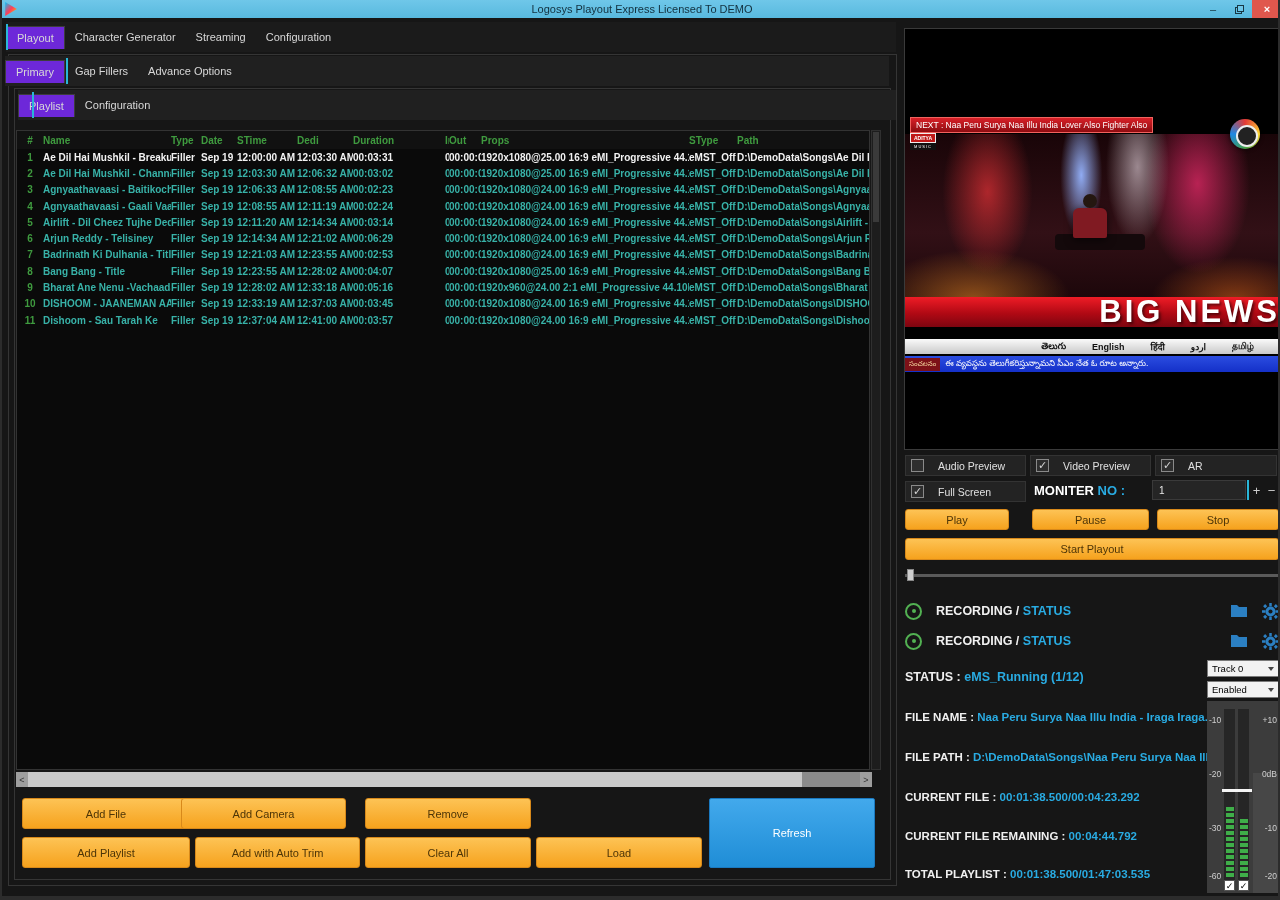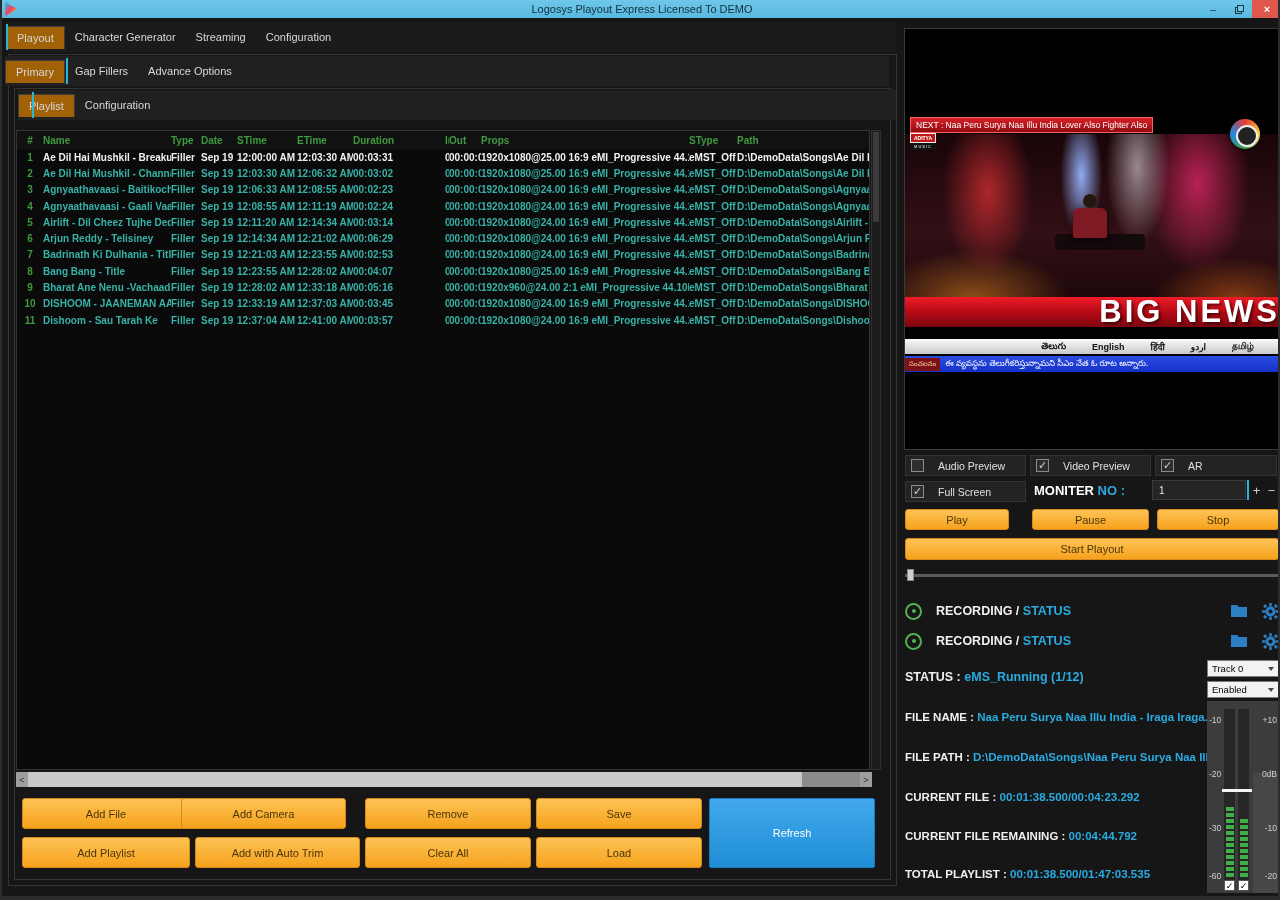--- a/index.html
+++ b/index.html
@@ -14,21 +14,21 @@
   .win-controls { position:absolute; right:0; top:0; height:18px; display:flex; }
   .win-btn { width:26px; height:18px; display:flex; align-items:center; justify-content:center; font-size:11px; color:#173744; }
   .win-btn.close { background:#e0574d; color:#fff; width:30px; font-weight:bold; }
   .restore-glyph { position:relative; width:9px; height:9px; }
   .restore-glyph span { position:absolute; border:1px solid #173744; width:7px; height:7px; background:transparent; }
   .restore-glyph .b { left:0; top:2px; } .restore-glyph .f { left:2px; top:0; background:#6fc7e9; }
 
   
   .tabstrip { position:absolute; display:flex; align-items:center; font-size:11px; color:#d8d8d8; }
   .tabstrip .tab { padding:5px 10px; position:relative; cursor:default; }
-  .tabstrip .tab.active { background:#a16207; border:1px solid #3d3d3d; border-bottom:none; }
+  .tabstrip .tab.active { background:#6d28d9; border:1px solid #3d3d3d; border-bottom:none; }
   .accent { position:absolute; width:2px; background:#29b6d8; }
   .strip1 { left:4px; top:22px; width:890px; height:30px; background:#1b1b1b; }
   .strip2 { left:3px; top:56px; width:884px; height:30px; background:#202020; }
   .strip3 { left:16px; top:90px; width:878px; height:30px; background:#202020; }
   .panel-border-outer { position:absolute; left:6px; top:54px; width:889px; height:832px; border:1px solid #353535; }
   .panel-border-inner { position:absolute; left:12px; top:88px; width:877px; height:792px; border:1px solid #353535; }
 
   
   .table-wrap { position:absolute; left:14px; top:130px; width:854px; height:640px; background:#0a0a0a; border:1px solid #333; }
   .thead { display:flex; height:18px; align-items:center; background:#111; color:#3f9b3f; font-size:10px; font-weight:bold; }
@@ -176,21 +176,21 @@
   <div class="accent" style="left:64px; top:58px; height:26px;"></div>
   <div class="accent" style="left:30px; top:92px; height:26px;"></div>
 
   <div class="table-wrap">
     <div class="thead">
         <div class="cell c-num">#</div>
         <div class="cell c-name">Name</div>
         <div class="cell c-type">Type</div>
         <div class="cell c-date">Date</div>
         <div class="cell c-stime">STime</div>
-        <div class="cell c-etime">ETime</div>
+        <div class="cell c-etime">Dedi</div>
         <div class="cell c-duration">Duration</div>
         <div class="cell c-in">In</div>
         <div class="cell c-out">Out</div>
         <div class="cell c-props">Props</div>
         <div class="cell c-stype">SType</div>
         <div class="cell c-path">Path</div>
       </div>
     <div>
         <div class="trow current">
           <div class="cell c-num">1</div>
@@ -355,21 +355,20 @@
     <div class="arr">&lt;</div>
     <div class="track">
         <div class="hthumb"></div>
       </div>
     <div class="arr">&gt;</div>
   </div>
 
   <div class="btn-orange" style="left:20px; top:798px; width:168px;">Add File</div>
   <div class="btn-orange" style="left:179px; top:798px; width:165px;">Add Camera</div>
   <div class="btn-orange" style="left:363px; top:798px; width:166px;">Remove</div>
-  <div class="btn-orange" style="left:534px; top:798px; width:166px;">Save</div>
   <div class="btn-orange" style="left:20px; top:837px; width:168px;">Add Playlist</div>
   <div class="btn-orange" style="left:193px; top:837px; width:165px;">Add with Auto Trim</div>
   <div class="btn-orange" style="left:363px; top:837px; width:166px;">Clear All</div>
   <div class="btn-orange" style="left:534px; top:837px; width:166px;">Load</div>
   <div class="btn-blue" style="left:707px; top:798px; width:166px; height:70px;">Refresh</div>
 
   <div class="preview">
     <div class="scene">
       <div class="figure-legs"></div>
       <div class="figure-body"></div>

